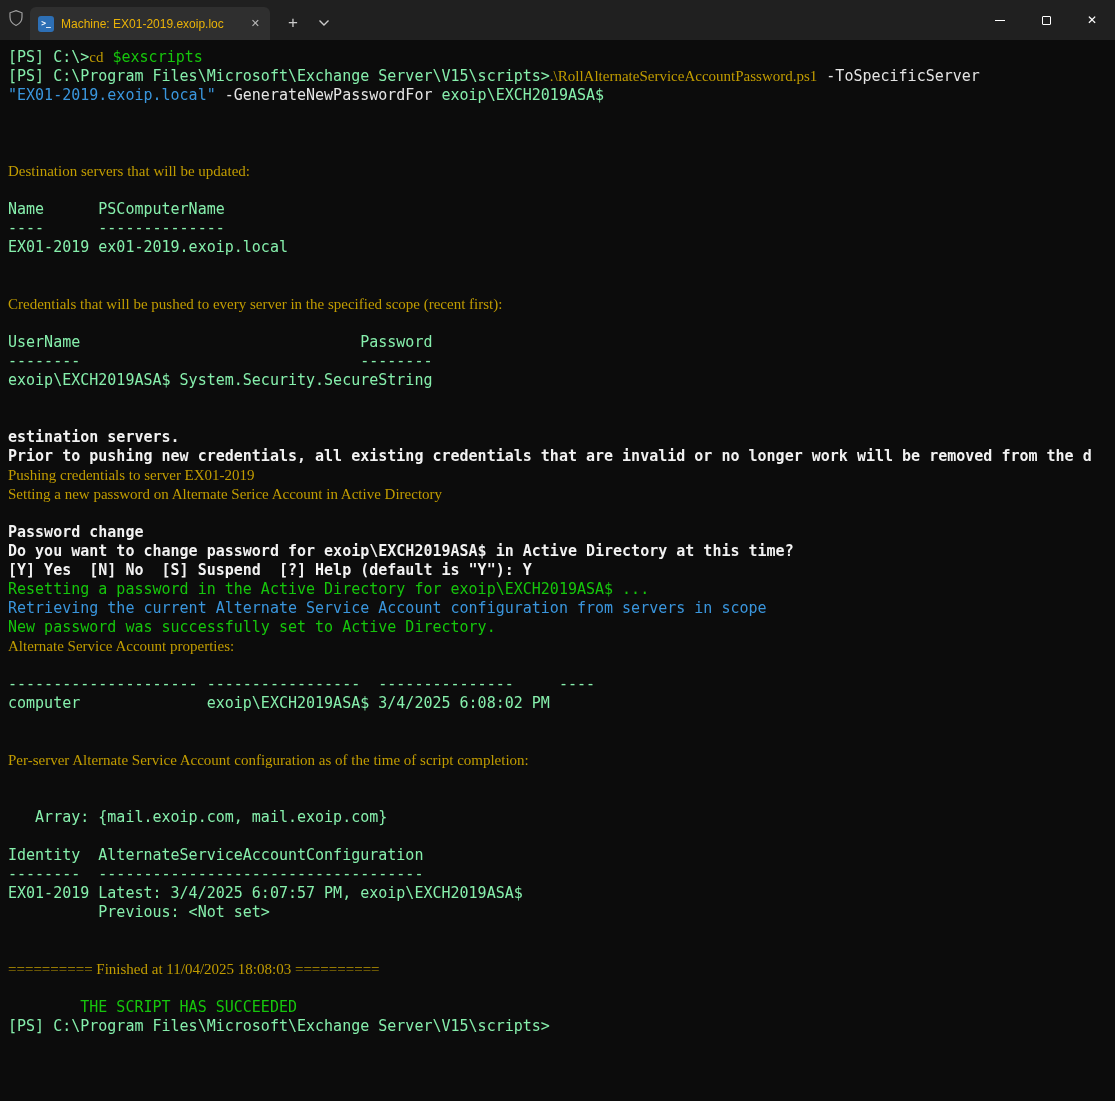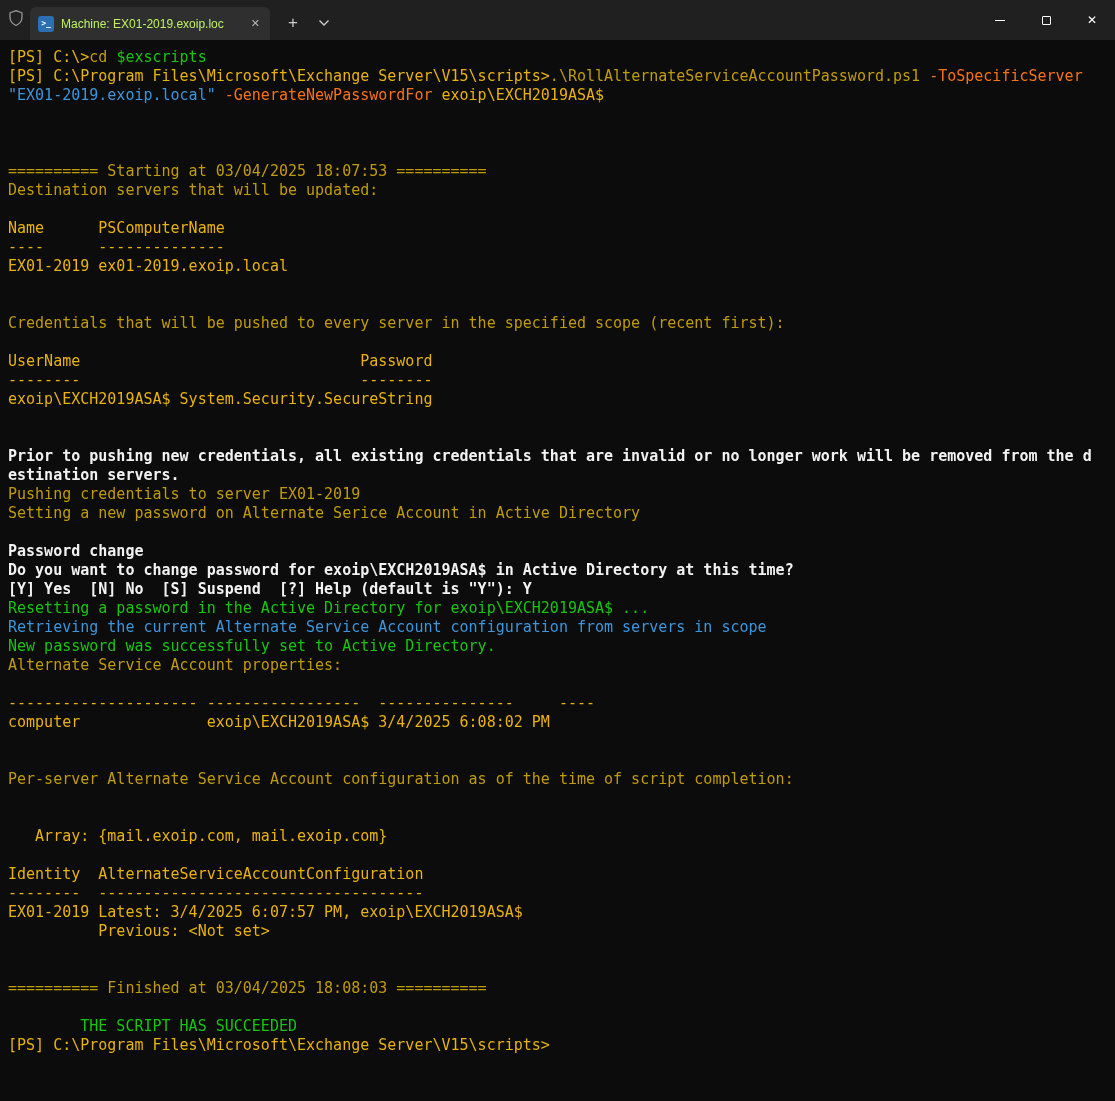--- a/index.html
+++ b/index.html
@@ -13,47 +13,47 @@
 
   .shield { position:absolute; left:8px; top:9px; width:16px; height:18px; }
 
   .tab { position:absolute; left:30px; top:7px; height:33px; width:240px;
          background:#2f2f2f; border-radius:6px 6px 0 0;
          display:flex; align-items:center; padding:0 8px; gap:7px; }
   .ps-icon { width:16px; height:16px; background:#2d6fb5; border-radius:3px;
              color:#ffffff; font-family:"DejaVu Sans Mono", monospace;
              font-size:8px; font-weight:bold; display:flex; align-items:center;
              justify-content:center; flex:0 0 auto; }
-  .tab-title { color:#bef264; font-size:12px; white-space:nowrap; overflow:hidden;
+  .tab-title { color:#eab308; font-size:12px; white-space:nowrap; overflow:hidden;
                flex:1 1 auto; }
   .tab-close { color:#b8b8b8; font-size:11px; flex:0 0 auto; padding:0 2px; cursor:default; }
 
   .tb-btn { position:absolute; top:8px; width:30px; height:30px; color:#cccccc;
             display:flex; align-items:center; justify-content:center; border-radius:4px; }
   .new-tab { left:278px; font-size:17px; font-weight:300; }
   .dropdown { left:309px; }
 
   .win-controls { position:absolute; right:0; top:0; height:40px; display:flex; }
   .wc { width:46px; height:40px; display:flex; align-items:center; justify-content:center; }
   .glyph-min { width:10px; height:1px; background:#ffffff; }
   .glyph-max { width:9px; height:9px; border:1px solid #ffffff; border-radius:1px; }
   .glyph-close { color:#ffffff; font-size:12px; line-height:1; }
 
   
   .terminal { position:absolute; top:40px; left:0; width:1115px; height:1061px;
               background:#0c0c0c; padding:8px 0 0 8px; overflow:hidden;
               font-family:"DejaVu Sans Mono", monospace; font-size:15px; cursor:text; }
   .tline { height:19px; line-height:19px; white-space:pre; }
 
-  .c-w { color:#eab308; }
+  .c-w { color:#86efac; }
   .c-b { color:#f2f2f2; font-weight:bold; }
-  .c-y { color:#c19c00; }
+  .c-y { color:#c19c00;font-family:Liberation Serif, serif; }
   .c-g { color:#16c60c;text-align:center; }
   .c-c { color:#3a96dd; }
-  .c-d { color:#f97316;margin-top:32px; }
+  .c-d { color:#e5e5e5;margin-top:32px; }
 </style>
 </head>
 <body>
 
 <div class="window">
 
   <div class="titlebar">
 
     <svg class="shield" viewBox="0 0 24 26">
       <path d="M12 2 L21 5.2 V11.5 C21 17.5 17 22 12 24.2 C7 22 3 17.5 3 11.5 V5.2 Z" fill="none" stroke="#9f9f9f" stroke-width="1.8"></path>
@@ -89,37 +89,36 @@
 
   </div>
 
   <div class="terminal">
       <div class="tline"><span class="c-w">[PS] C:\&gt;</span><span class="c-y">cd</span><span class="c-w"> </span><span class="c-g">$exscripts</span></div>
       <div class="tline"><span class="c-w">[PS] C:\Program Files\Microsoft\Exchange Server\V15\scripts&gt;</span><span class="c-y">.\RollAlternateServiceAccountPassword.ps1</span><span class="c-w"> </span><span class="c-d">-ToSpecificServer</span></div>
       <div class="tline"><span class="c-c">"EX01-2019.exoip.local"</span><span class="c-w"> </span><span class="c-d">-GenerateNewPasswordFor</span><span class="c-w"> exoip\EXCH2019ASA$</span></div>
       <div class="tline"></div>
       <div class="tline"></div>
       <div class="tline"></div>
-      <div class="tline"><span class="c-y">========== Starting at 03/04/2025 18:07:53 ==========</span></div>
       <div class="tline"><span class="c-y">Destination servers that will be updated:</span></div>
       <div class="tline"></div>
       <div class="tline"><span class="c-w">Name      PSComputerName</span></div>
       <div class="tline"><span class="c-w">----      --------------</span></div>
       <div class="tline"><span class="c-w">EX01-2019 ex01-2019.exoip.local</span></div>
       <div class="tline"></div>
       <div class="tline"></div>
       <div class="tline"><span class="c-y">Credentials that will be pushed to every server in the specified scope (recent first):</span></div>
       <div class="tline"></div>
       <div class="tline"><span class="c-w">UserName                               Password</span></div>
       <div class="tline"><span class="c-w">--------                               --------</span></div>
       <div class="tline"><span class="c-w">exoip\EXCH2019ASA$ System.Security.SecureString</span></div>
       <div class="tline"></div>
       <div class="tline"></div>
+      <div class="tline"><span class="c-b">estination servers.</span></div>
       <div class="tline"><span class="c-b">Prior to pushing new credentials, all existing credentials that are invalid or no longer work will be removed from the d</span></div>
-      <div class="tline"><span class="c-b">estination servers.</span></div>
       <div class="tline"><span class="c-y">Pushing credentials to server EX01-2019</span></div>
       <div class="tline"><span class="c-y">Setting a new password on Alternate Serice Account in Active Directory</span></div>
       <div class="tline"></div>
       <div class="tline"><span class="c-b">Password change</span></div>
       <div class="tline"><span class="c-b">Do you want to change password for exoip\EXCH2019ASA$ in Active Directory at this time?</span></div>
       <div class="tline"><span class="c-b">[Y] Yes  [N] No  [S] Suspend  [?] Help (default is "Y"): Y</span></div>
       <div class="tline"><span class="c-g">Resetting a password in the Active Directory for exoip\EXCH2019ASA$ ...</span></div>
       <div class="tline"><span class="c-c">Retrieving the current Alternate Service Account configuration from servers in scope</span></div>
       <div class="tline"><span class="c-g">New password was successfully set to Active Directory.</span></div>
       <div class="tline"><span class="c-y">Alternate Service Account properties:</span></div>
@@ -132,19 +131,19 @@
       <div class="tline"></div>
       <div class="tline"></div>
       <div class="tline"><span class="c-w">   Array: {mail.exoip.com, mail.exoip.com}</span></div>
       <div class="tline"></div>
       <div class="tline"><span class="c-w">Identity  AlternateServiceAccountConfiguration</span></div>
       <div class="tline"><span class="c-w">--------  ------------------------------------</span></div>
       <div class="tline"><span class="c-w">EX01-2019 Latest: 3/4/2025 6:07:57 PM, exoip\EXCH2019ASA$</span></div>
       <div class="tline"><span class="c-w">          Previous: &lt;Not set&gt;</span></div>
       <div class="tline"></div>
       <div class="tline"></div>
-      <div class="tline"><span class="c-y">========== Finished at 03/04/2025 18:08:03 ==========</span></div>
+      <div class="tline"><span class="c-y">========== Finished at 11/04/2025 18:08:03 ==========</span></div>
       <div class="tline"></div>
       <div class="tline"><span class="c-g">        THE SCRIPT HAS SUCCEEDED</span></div>
       <div class="tline"><span class="c-w">[PS] C:\Program Files\Microsoft\Exchange Server\V15\scripts&gt;</span></div>
     </div>
 
 </div>
 
 </body></html>

